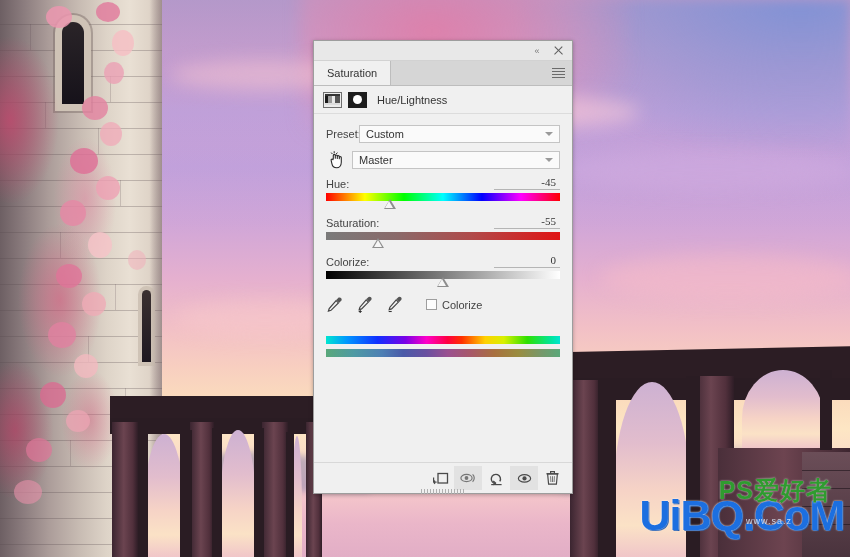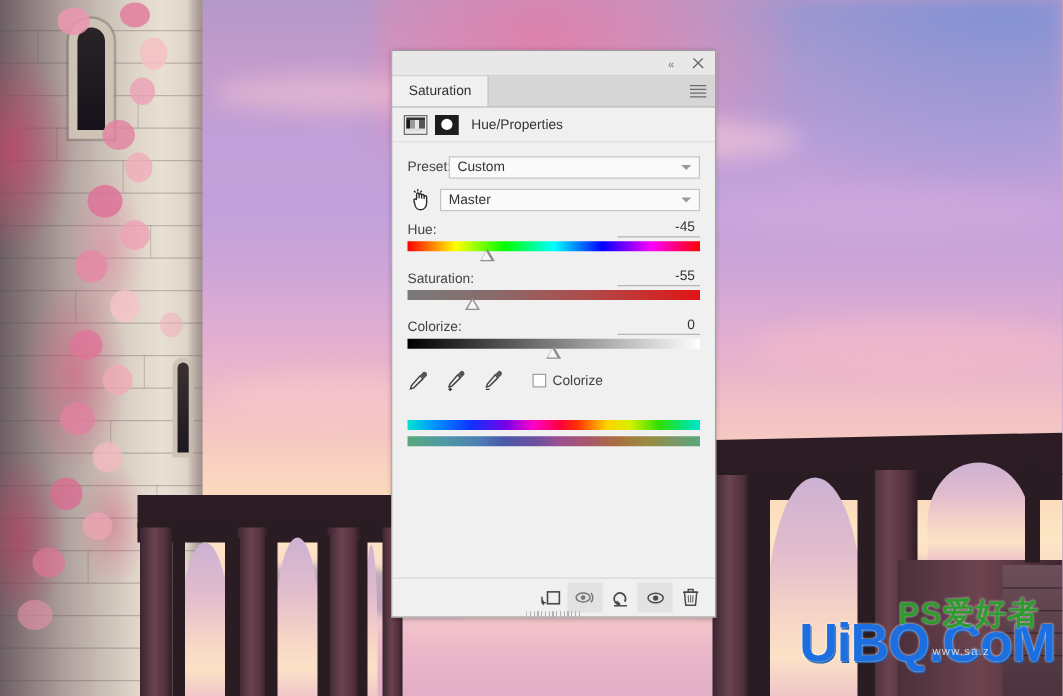--- a/index.html
+++ b/index.html
@@ -204,21 +204,21 @@
   .handCur{
     width:22px;height:20px;display:flex;align-items:center;justify-content:center;
     margin-right:4px;
   }
 
   .sliderGroup{margin-top:0;}
   .sliderHead{display:flex;align-items:flex-end;justify-content:space-between;margin-bottom:3px;}
   .sliderName{font-size:11px;color:#444;}
   .sliderVal{
     font-size:11px;color:#333;text-align:right;width:62px;
-    border-bottom:1px solid #b5b5b5;padding-bottom:1px;padding-right:4px;cursor:text;
+    border-bottom:1px solid #b5b5b5;padding-bottom:1px;padding-right:4px;cursor:text;font-family:Liberation Serif, serif;
   }
   .track{position:relative;height:8px;margin-bottom:2px;}
   .trackBar{position:absolute;left:0;right:0;top:0;height:8px;}
   .hueBar{background:linear-gradient(to right,#ff0000,#ffff00 16.6%,#00ff00 33.3%,#00ffff 50%,#0000ff 66.6%,#ff00ff 83.3%,#ff0000 100%);}
   .satBar{background:linear-gradient(to right,#7a7a7a,#8a6a6a 30%,#b04a4a 62%,#e01414 100%);}
   .lightBar{background:linear-gradient(to right,#000000,#8a8a8a 55%,#ffffff 100%);}
   .thumb{
     position:absolute;top:6px;width:13px;height:10px;margin-left:-6.5px;cursor:pointer;
   }
   .thumb:before{
@@ -408,21 +408,21 @@
         </div>
     </div>
 
     <div class="titleRow">
       <div class="adjIcon">
           <span class="gstripes"></span>
         </div>
       <div class="maskIcon">
           <span class="dot"></span>
         </div>
-      <div class="titleTxt">Hue/Properties</div>
+      <div class="titleTxt">Hue/Lightness</div>
     </div>
 
     <div class="body">
 
       <div class="row">
         <div class="rowLabel">Preset:</div>
         <div class="selectBox">
           <span>Custom</span>
           <span class="caret"></span>
         </div>

